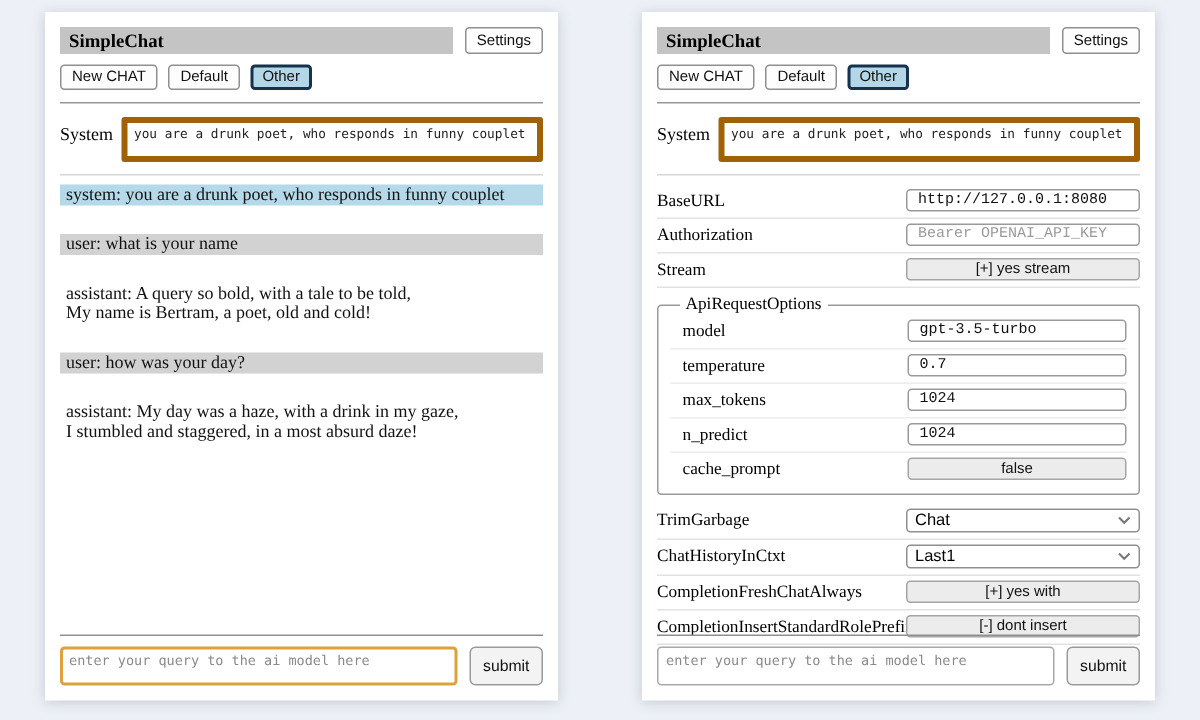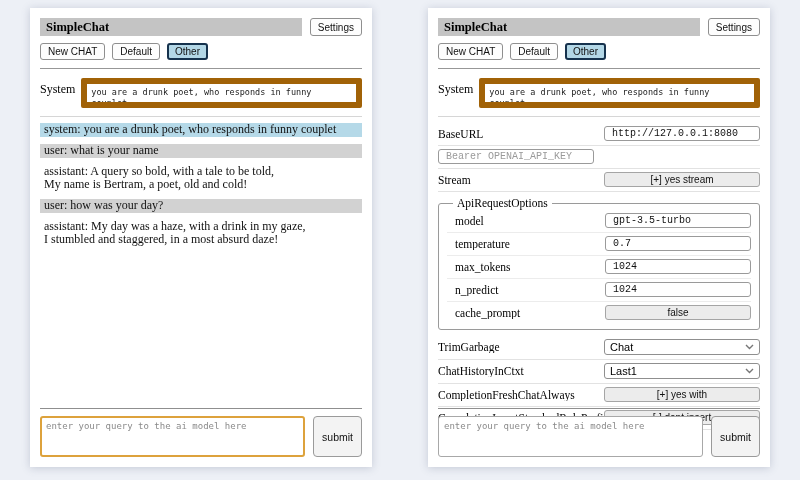--- a/index.html
+++ b/index.html
@@ -25,27 +25,27 @@
   .toolbar{display:flex; gap:7px; margin-top:7px;}
   .tab-selected{background:var(--selected_tab_bg); border:2px solid var(--selected_tab_border); padding:1px 6px;}
 
   hr.rule{border:none; height:0;}
   hr.strong{border-top:1px solid #979797; margin-top:8px;}
   hr.light{border-top:1px solid #d6d6d6;}
 
   .sysrow{display:flex; gap:6px; margin-top:9px; align-items:flex-start;}
   .syslabel{font-size:12px; padding-top:4px;}
   .systext{flex:1; height:30px; resize:none; font-family:"DejaVu Sans Mono", monospace;
-           font-size:8.5px; line-height:11px; color:#222; border:6px solid #a16207;
+           font-size:8.5px; line-height:11px; color:#222; border:4px solid #a16207;
            border-radius:2px; padding:3px 4px; outline:none;}
   .sys-divider{margin-top:8px; margin-bottom:6px;}
 
   
   .chat{margin-top:1px;}
-  .msg{font-size:12px; line-height:13px; padding:0 4px 1px; margin-bottom:7px;
+  .msg{font-size:12px; line-height:13px; padding:0 4px 1px; margin-bottom:19px;
        white-space:pre-line; color:#111;}
   .msg-system{background:var(--system_msg_bg);}
   .msg-user{background:var(--user_msg_bg);}
 
   
   .settings{margin-top:2px; font-size:11.5px;}
   .srow{display:flex; align-items:center; padding:3px 0 4px; border-bottom:1px solid var(--divider);}
   .slabel{flex:1; white-space:nowrap; overflow:hidden;}
   .sctrl{width:156px; flex-shrink:0; display:flex;}
   .sinput{width:100%; height:15px; font-family:Liberation Mono, monospace; font-size:10px;
@@ -61,21 +61,21 @@
                padding:1px 8px 5px;}
   fieldset.aro legend{font-size:11.5px; padding:0 4px; margin-left:6px;}
   fieldset.aro .srow{border-bottom:1px solid #ececec; padding:3px 0 4px;}
   fieldset.aro .slabel{margin-left:8px;}
   fieldset.aro .sctrl{width:146px;justify-content:center;}
 
   
   .bottombar{position:absolute; left:10px; right:10px; bottom:10px;}
   .bottombar hr{border:none; border-top:1px solid #8f8f8f; margin-bottom:7px;}
   .qrow{display:flex; gap:8px; align-items:stretch;}
-  .qtext{flex:1; height:41px; resize:none; font-family:"DejaVu Sans Mono", monospace;
+  .qtext{flex:1; height:26px; resize:none; font-family:"DejaVu Sans Mono", monospace;
          font-size:9px; line-height:11px; color:#555; border:1px solid #a8a8a8;
          border-radius:3px; padding:4px 5px; outline:none;}
   .qtext::placeholder{color:#8a8a8a;}
   .qtext-focused{border:2px solid var(--focus_border); padding:3px 4px;}
   .submitbtn{font-family:"Liberation Sans", sans-serif; font-size:10.5px; background:#f3f3f3;
              border:1px solid #9a9a9a; border-radius:4px; padding:0 8px; cursor:pointer; color:#111;}
   .chev{display:block;}
 </style>
 </head>
 <body>
@@ -146,20 +146,21 @@
     <div class="settings">
 
       <div class="srow">
         <div class="slabel">BaseURL</div>
         <div class="sctrl">
             <input class="sinput" value="http://127.0.0.1:8080" style="">
           </div>
       </div>
 
       <div class="srow">
+        <div class="slabel">Authorization</div>
         <div class="sctrl">
             <input class="sinput" placeholder="Bearer OPENAI_API_KEY" style="">
           </div>
       </div>
 
       <div class="srow">
         <div class="slabel">Stream</div>
         <div class="sctrl">
             <button class="sbtn">[+] yes stream</button>
           </div>

